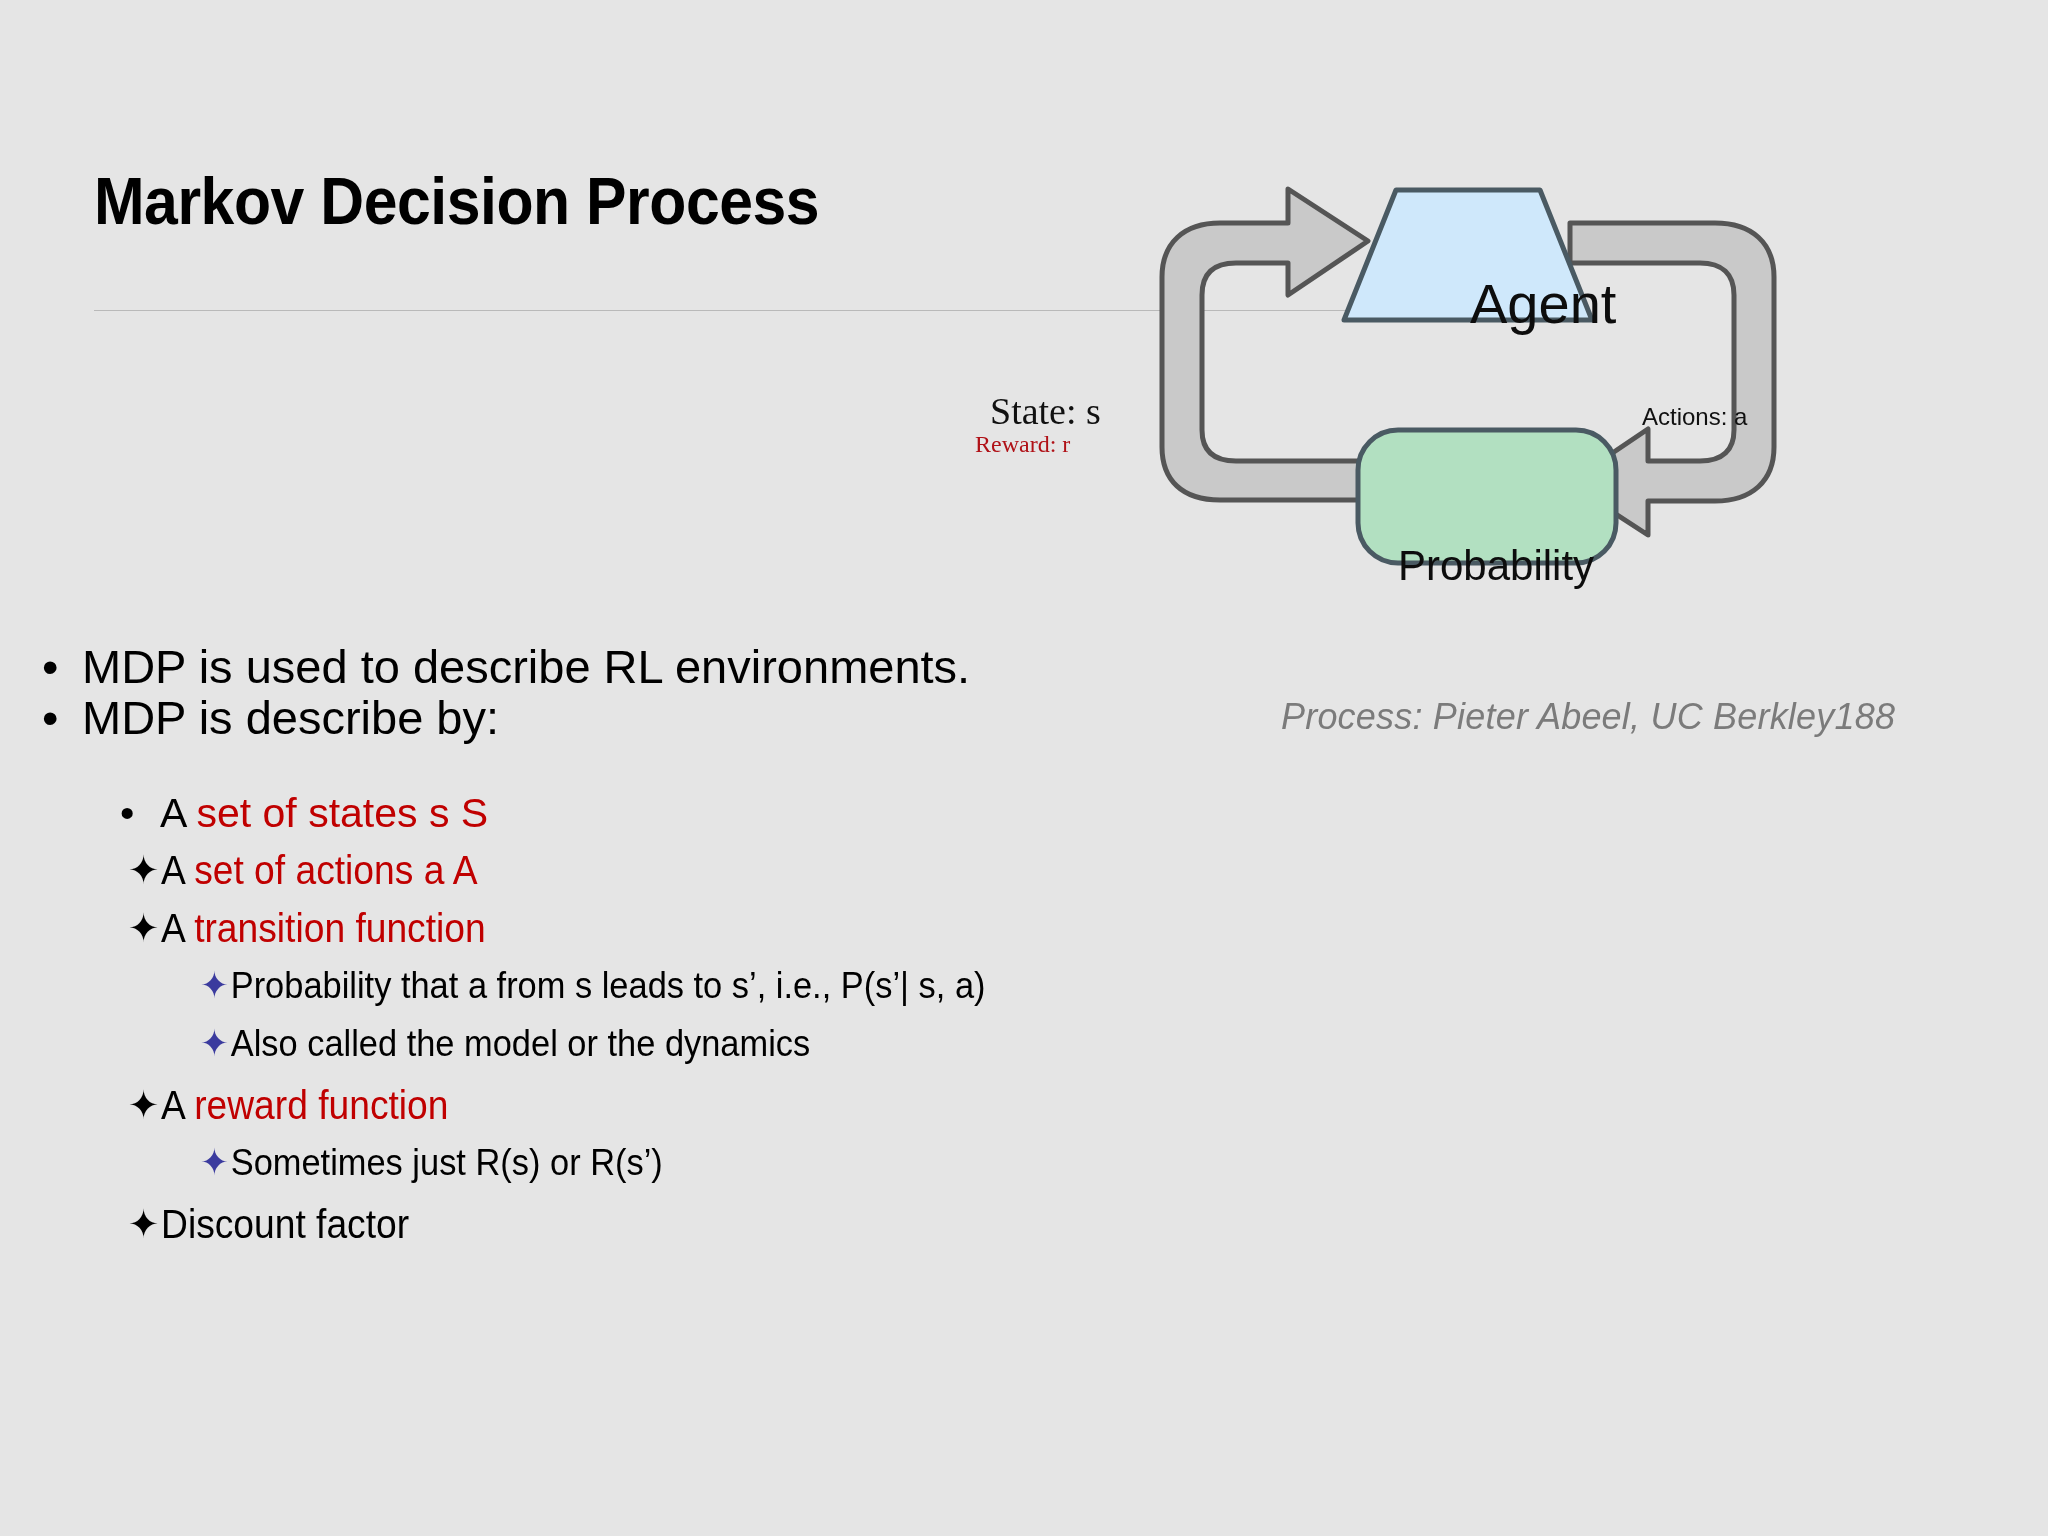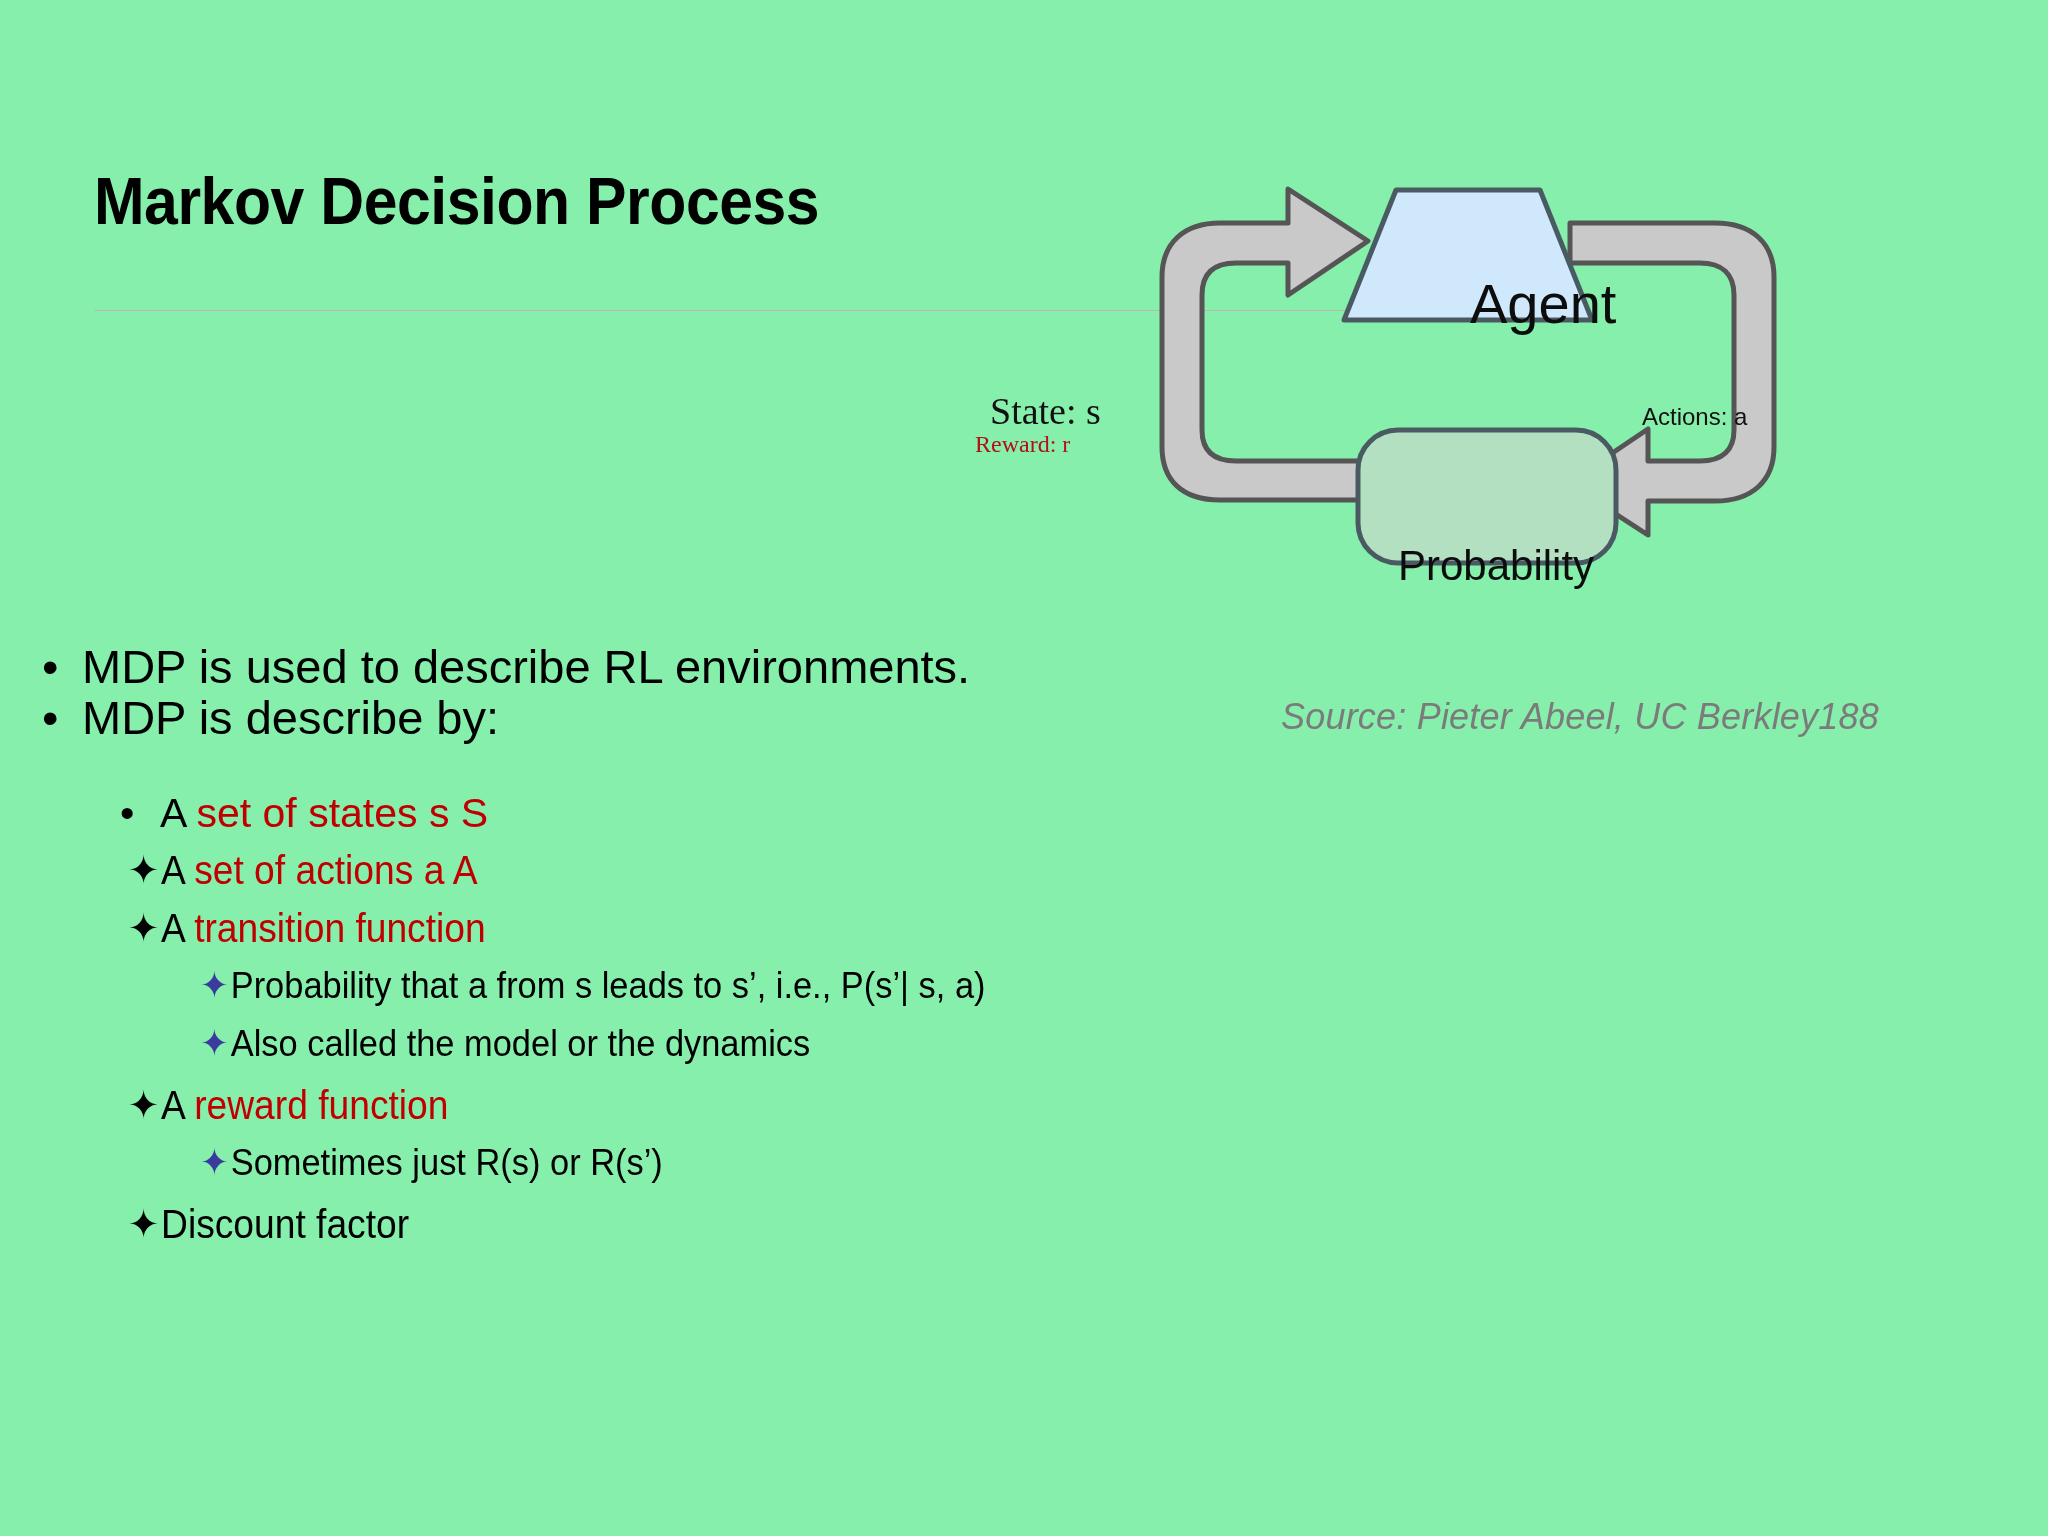--- a/index.html
+++ b/index.html
@@ -3,21 +3,21 @@
 <meta charset="utf-8">
 <style>
   html,body{margin:0;padding:0;}
   body{
     width:2048px;height:1536px;
     background:#ffffff;
     font-family:"Liberation Sans", sans-serif;
     overflow:hidden;
     position:relative;
   }
-  .slide{position:absolute;inset:0;background:#86efac;}
+  .slide{position:absolute;inset:0;background:#e5e5e5;}
 
   
   #title{
     position:absolute;left:94px;top:168px;
     font-family:"Liberation Sans Narrow","Liberation Sans",sans-serif;
     font-weight:bold;
     font-size:66px;
     letter-spacing:-0.5px;
     color:#000;
     transform:scaleX(.92);
@@ -158,21 +158,21 @@
       <rect x="218" y="245" width="258" height="133" rx="40" ry="40" fill="#b2e0c1" stroke="#4a5a63" stroke-width="5"></rect>
     </svg>
   </div>
 
   <div class="diag-label" id="label-agent">Agent</div>
   <div class="diag-label" id="label-environment">Probability</div>
   <div class="diag-label" id="label-state">State: s</div>
   <div class="diag-label" id="label-reward">Reward: r</div>
   <div class="diag-label" id="label-actions">Actions: a</div>
 
-  <div id="source">Source: Pieter Abeel, UC Berkley188</div>
+  <div id="source">Process: Pieter Abeel, UC Berkley188</div>
 
   <div id="body">
 
     <div class="l1" style="left:42px;top:600px;margin-top:43px;">
       <span class="bul">•</span><span>MDP is used to describe RL environments.</span>
     </div>
 
     <div class="l1" style="left:42px;top:694px;">
       <span class="bul">•</span><span>MDP is describe by:</span>
     </div>

